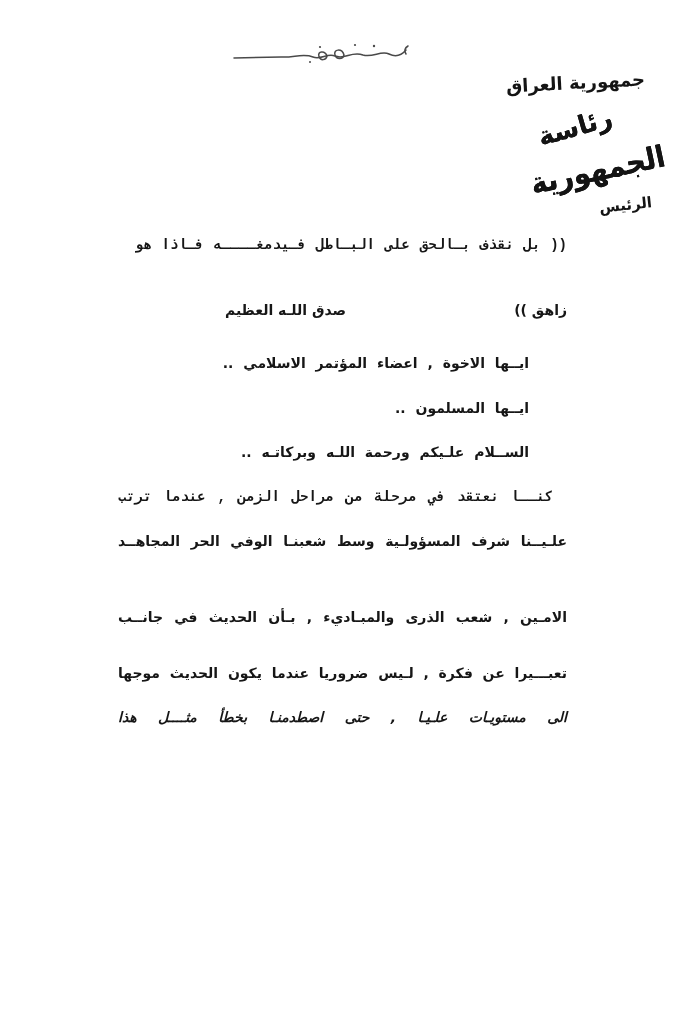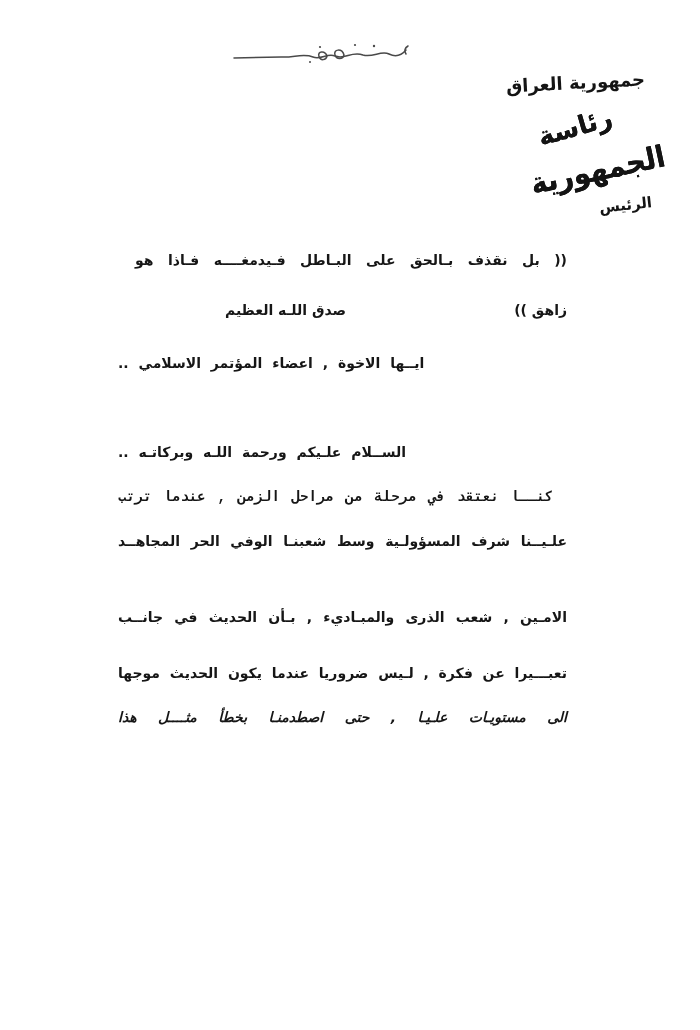--- a/index.html
+++ b/index.html
@@ -9,21 +9,21 @@
     direction:rtl;position:relative;overflow:hidden;color:#141414;
   }
   .page{position:absolute;inset:0;}
   
   .line{
     position:absolute;left:118px;right:133px;
     font-size:14px;font-weight:bold;line-height:22px;
     color:#161616;letter-spacing:.2px;white-space:normal;
   }
   .just{text-align:justify;text-align-last:justify;-moz-text-align-last:justify;}
-  .startline{text-align:left;padding-right:38px;word-spacing:5px;}
+  .startline{text-align:right;padding-right:38px;word-spacing:5px;}
   .quote2{display:flex;justify-content:flex-start;column-gap:168px;}
   
   .country{
     position:absolute;top:72px;right:55px;
     font-size:18px;font-weight:bold;letter-spacing:.5px;
     transform:rotate(-3deg);white-space:nowrap;
   }
   .emblem{position:absolute;top:110px;right:35px;width:148px;height:92px;}
   .emblem .w1{
     position:absolute;top:2px;right:52px;font-size:26px;font-weight:bold;
@@ -63,28 +63,29 @@
 
   <div class="country">جمهورية العراق</div>
 
   <div class="emblem">
     <span class="w1">رئاسة</span>
     <span class="w2">الجمهورية</span>
   </div>
 
   <div class="president">الرئيس</div>
 
-  <div class="line just" style="top:249px;padding-left:17px;">(( بل نقذف بـالحق على البـاطل فـيدمغــــه فـاذا هو</div>
+  <div class="line just" style="top:234px;padding-left:17px;font-family:Liberation Mono, monospace;">(( بل نقذف بـالحق على البـاطل فـيدمغــــه فـاذا هو</div>
 
   <div class="line quote2" style="top:299px;">
     <span>زاهق ))</span>
     <span>صدق اللـه العظيم</span>
   </div>
 
   <div class="line startline" style="top:352px;">ايــها الاخوة , اعضاء المؤتمر الاسلامي ..</div>
+  <div class="line startline" style="top:397px;">ايــها المسلمون ..</div>
   <div class="line startline" style="top:441px;">الســلام علـيكم ورحمة اللـه وبركاتـه ..</div>
 
   <div class="line just" style="top:486px;padding-right:14px;font-family:Liberation Mono, monospace;">كنــا نعتقد في مرحلة من مراحل الزمن , عندما ترتب</div>
   <div class="line just" style="top:530px;">علـيــنا شرف المسؤولـية وسط شعبنـا الوفي الحر المجاهــد</div>
   <div class="line just" style="top:606px;">الامـين , شعب الذرى والمبـاديء , بـأن الحديث في جانــب</div>
   <div class="line just" style="top:662px;">تعبـــيرا عن فكرة , لـيس ضروريا عندما يكون الحديث موجها</div>
   <div class="line just" style="top:706px;font-style:italic;">الى مستويـات علـيـا , حتى اصطدمنـا بخطأ مثــــل هذا</div>
 
 </div>
 

